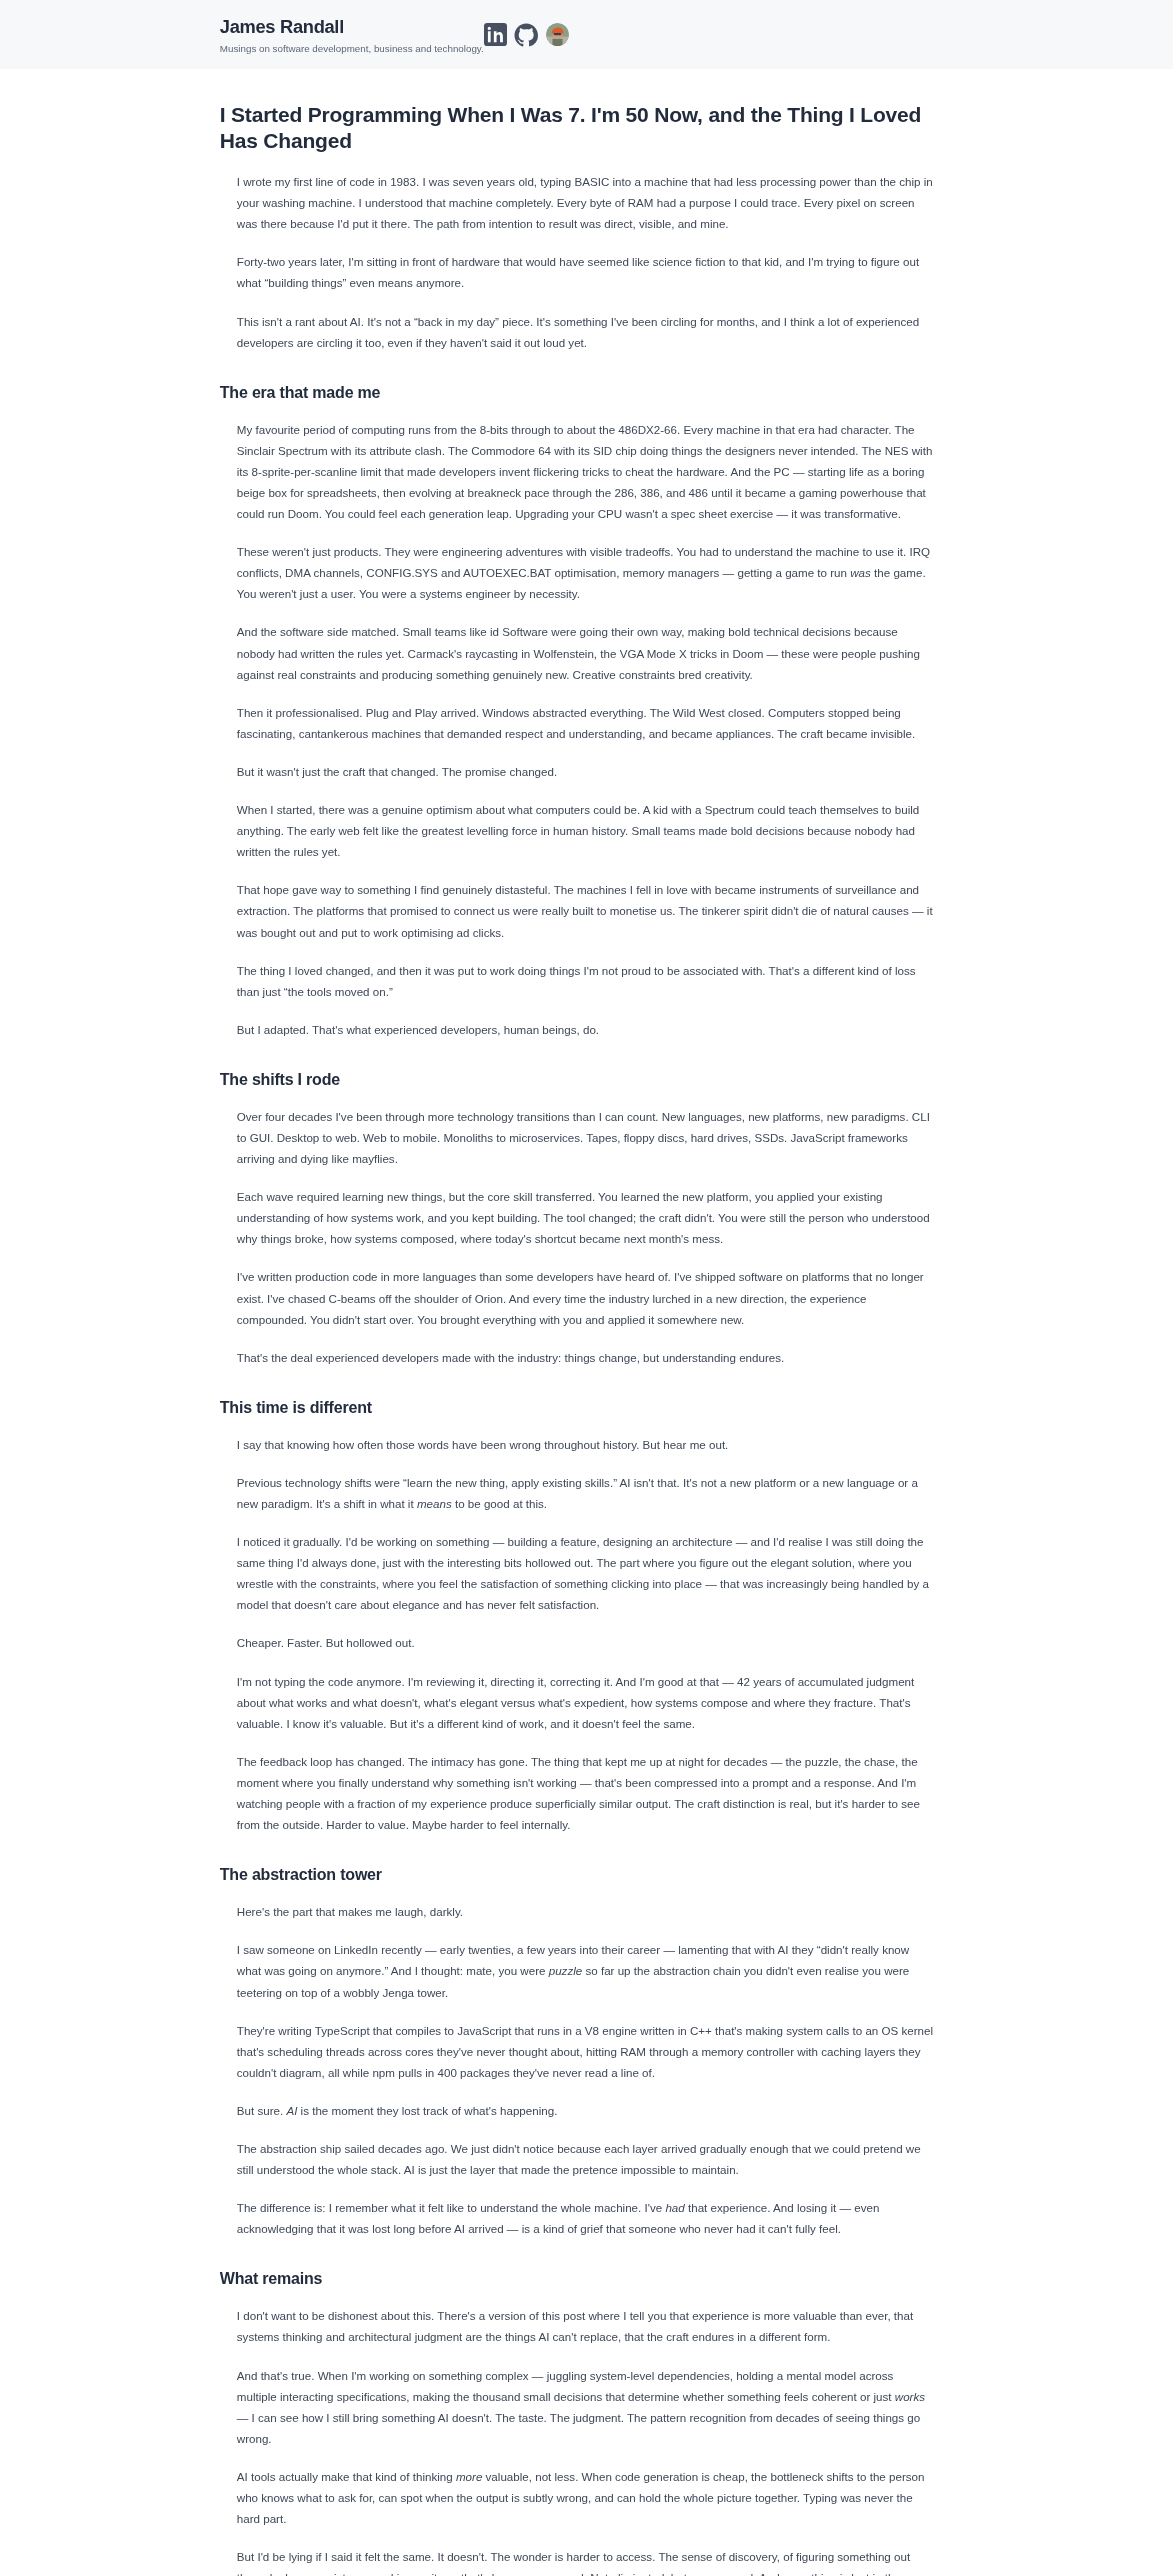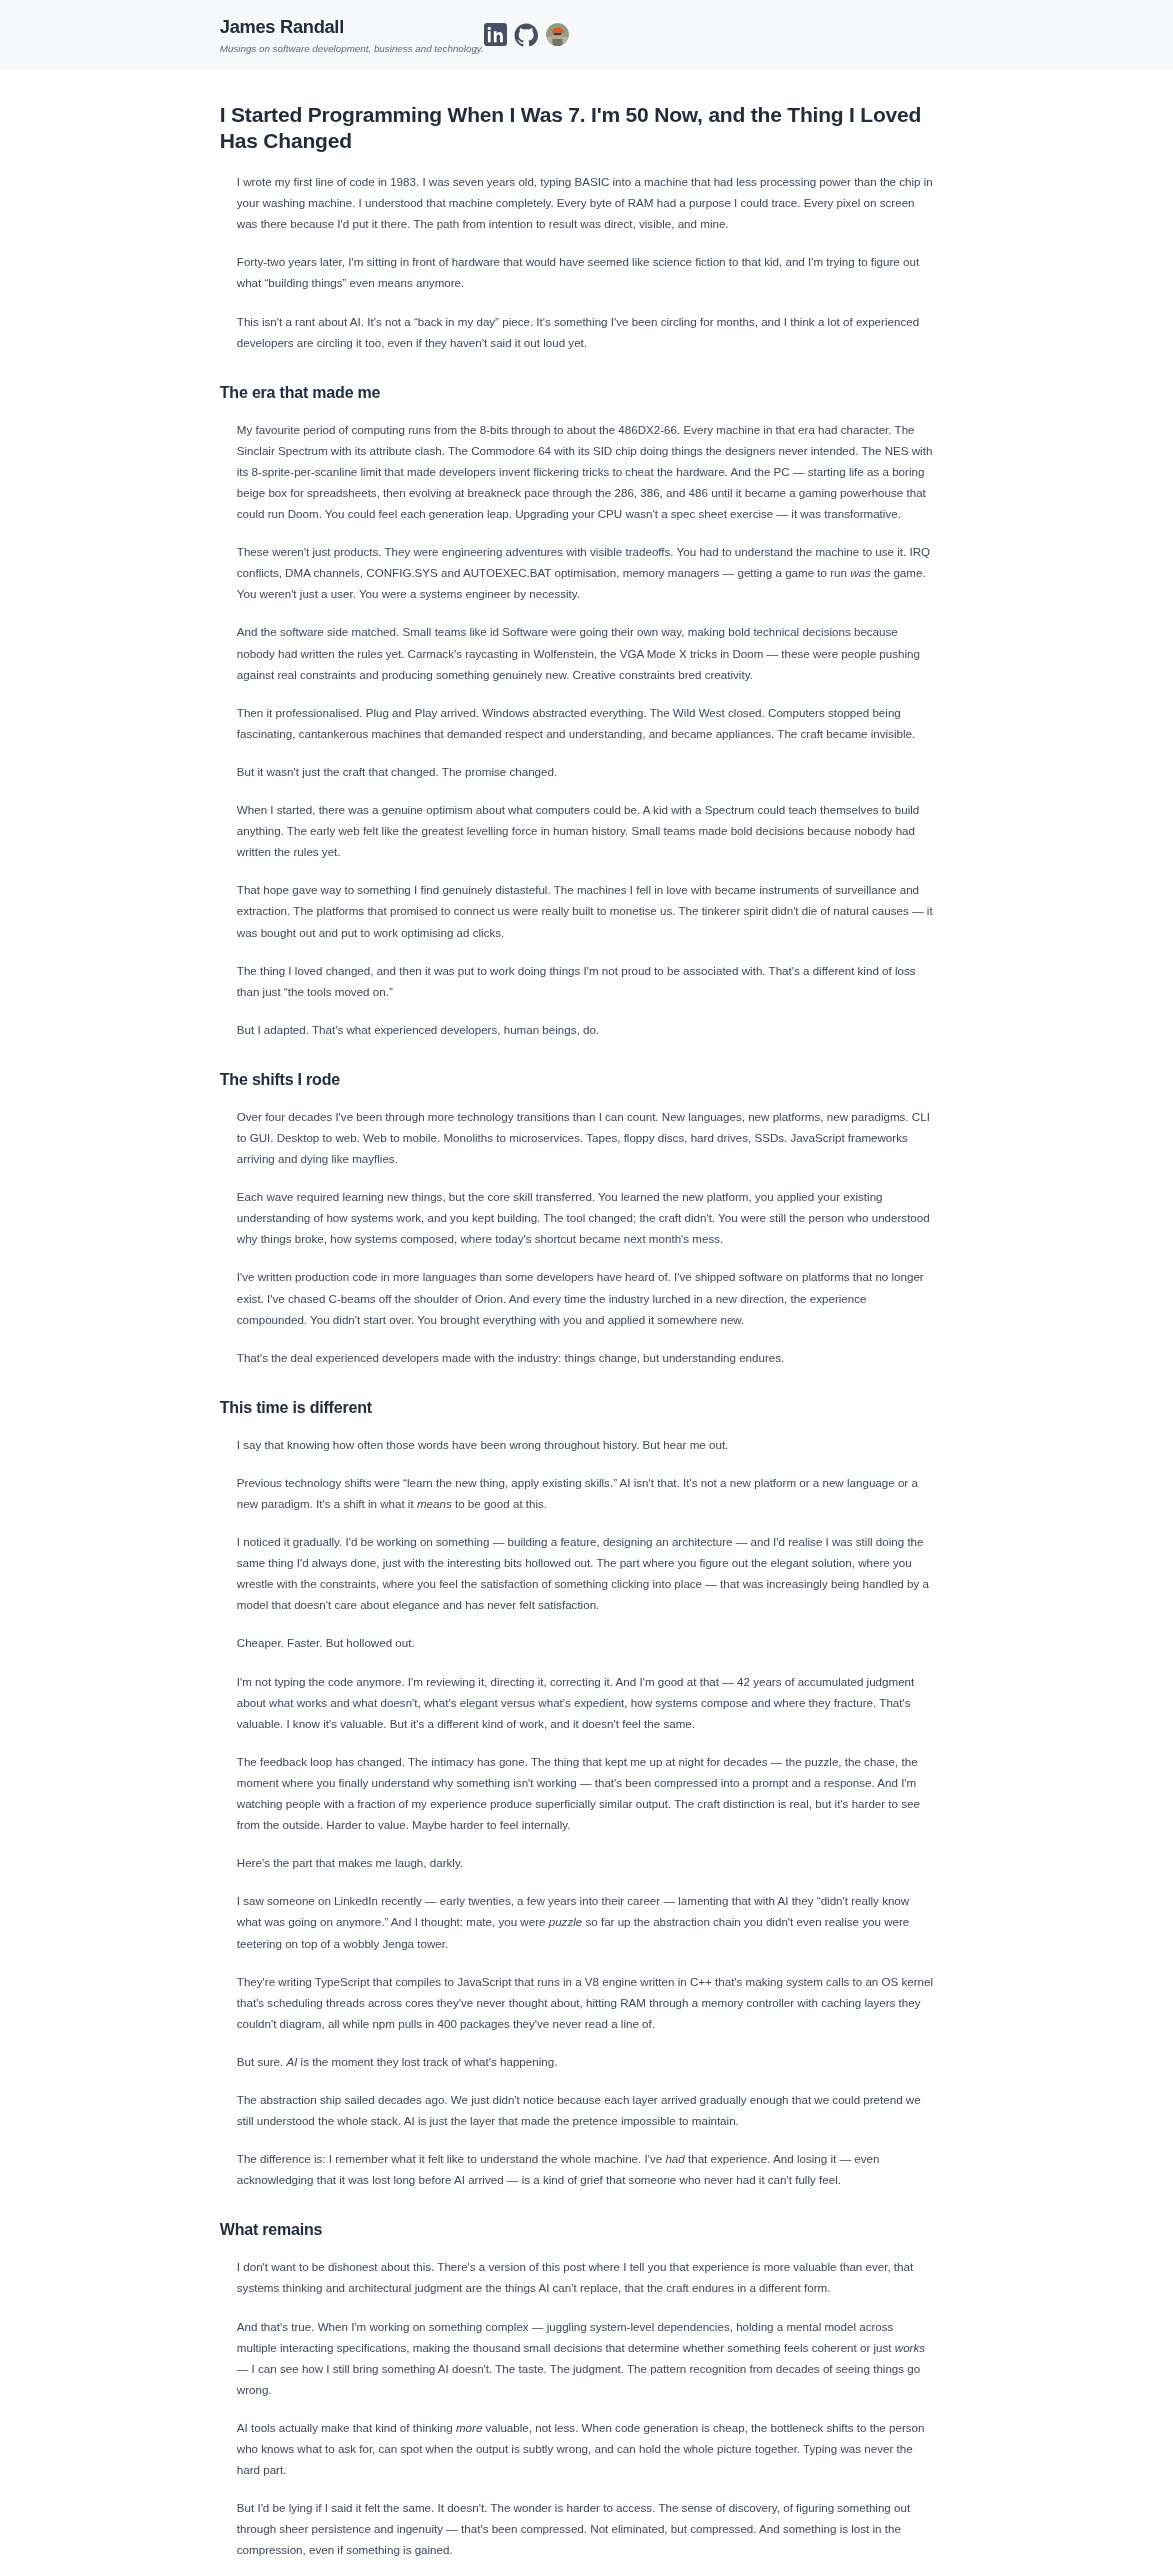--- a/index.html
+++ b/index.html
@@ -11,21 +11,21 @@
   }
   .container { max-width: 753px; margin: 0 auto; padding: 0 9.8px; }
 
   
   .site-header { background: #f7f8fa; padding: 16px 0 14.7px; }
   .site-header .container { display: flex; align-items: center; justify-content: flex-start; }
   .site-title {
     font-size: 18.3px; font-weight: 700; color: #222c3d;
     letter-spacing: -0.3px; margin: 0 0 4.9px; cursor: pointer;
   }
-  .site-tagline { font-style: italic; font-size: 9.8px; color: #5d6776; margin: 0; }
+  .site-tagline { font-size: 9.8px; color: #5d6776; margin: 0; }
   .header-social { display: flex; align-items: center; gap: 7.3px; }
   .icon-btn { display: inline-flex; align-items: center; justify-content: center; cursor: pointer; }
   .icon-btn svg { display: block; }
   .avatar { width: 23px; height: 23px; border-radius: 50%; overflow: hidden; cursor: pointer; }
 
   
   .article-title {
     font-size: 21px; font-weight: 700; color: #222c3d;
     letter-spacing: -0.2px; margin: 33px 0 3.7px; line-height: 1.25;
   }
@@ -100,20 +100,21 @@
       <p>Each wave required learning new things, but the core skill transferred. You learned the new platform, you applied your existing understanding of how systems work, and you kept building. The tool changed; the craft didn't. You were still the person who understood why things broke, how systems composed, where today's shortcut became next month's mess.</p>
       <p>I've written production code in more languages than some developers have heard of. I've shipped software on platforms that no longer exist. I've chased C-beams off the shoulder of Orion. And every time the industry lurched in a new direction, the experience compounded. You didn't start over. You brought everything with you and applied it somewhere new.</p>
       <p>That's the deal experienced developers made with the industry: things change, but understanding endures.</p>
       <h2>This time is different</h2>
       <p>I say that knowing how often those words have been wrong throughout history. But hear me out.</p>
       <p>Previous technology shifts were “learn the new thing, apply existing skills.” AI isn't that. It's not a new platform or a new language or a new paradigm. It's a shift in what it <em>means</em> to be good at this.</p>
       <p>I noticed it gradually. I'd be working on something — building a feature, designing an architecture — and I'd realise I was still doing the same thing I'd always done, just with the interesting bits hollowed out. The part where you figure out the elegant solution, where you wrestle with the constraints, where you feel the satisfaction of something clicking into place — that was increasingly being handled by a model that doesn't care about elegance and has never felt satisfaction.</p>
       <p>Cheaper. Faster. But hollowed out.</p>
       <p>I'm not typing the code anymore. I'm reviewing it, directing it, correcting it. And I'm good at that — 42 years of accumulated judgment about what works and what doesn't, what's elegant versus what's expedient, how systems compose and where they fracture. That's valuable. I know it's valuable. But it's a different kind of work, and it doesn't feel the same.</p>
       <p>The feedback loop has changed. The intimacy has gone. The thing that kept me up at night for decades — the puzzle, the chase, the moment where you finally understand why something isn't working — that's been compressed into a prompt and a response. And I'm watching people with a fraction of my experience produce superficially similar output. The craft distinction is real, but it's harder to see from the outside. Harder to value. Maybe harder to feel internally.</p>
+      <h2>The abstraction tower</h2>
       <p>Here's the part that makes me laugh, darkly.</p>
       <p>I saw someone on LinkedIn recently — early twenties, a few years into their career — lamenting that with AI they “didn't really know what was going on anymore.” And I thought: mate, you were <em>puzzle</em> so far up the abstraction chain you didn't even realise you were teetering on top of a wobbly Jenga tower.</p>
       <p>They're writing TypeScript that compiles to JavaScript that runs in a V8 engine written in C++ that's making system calls to an OS kernel that's scheduling threads across cores they've never thought about, hitting RAM through a memory controller with caching layers they couldn't diagram, all while npm pulls in 400 packages they've never read a line of.</p>
       <p>But sure. <em>AI</em> is the moment they lost track of what's happening.</p>
       <p>The abstraction ship sailed decades ago. We just didn't notice because each layer arrived gradually enough that we could pretend we still understood the whole stack. AI is just the layer that made the pretence impossible to maintain.</p>
       <p>The difference is: I remember what it felt like to understand the whole machine. I've <em>had</em> that experience. And losing it — even acknowledging that it was lost long before AI arrived — is a kind of grief that someone who never had it can't fully feel.</p>
       <h2>What remains</h2>
       <p>I don't want to be dishonest about this. There's a version of this post where I tell you that experience is more valuable than ever, that systems thinking and architectural judgment are the things AI can't replace, that the craft endures in a different form.</p>
       <p>And that's true. When I'm working on something complex — juggling system-level dependencies, holding a mental model across multiple interacting specifications, making the thousand small decisions that determine whether something feels coherent or just <em>works</em> — I can see how I still bring something AI doesn't. The taste. The judgment. The pattern recognition from decades of seeing things go wrong.</p>
       <p>AI tools actually make that kind of thinking <em>more</em> valuable, not less. When code generation is cheap, the bottleneck shifts to the person who knows what to ask for, can spot when the output is subtly wrong, and can hold the whole picture together. Typing was never the hard part.</p>

